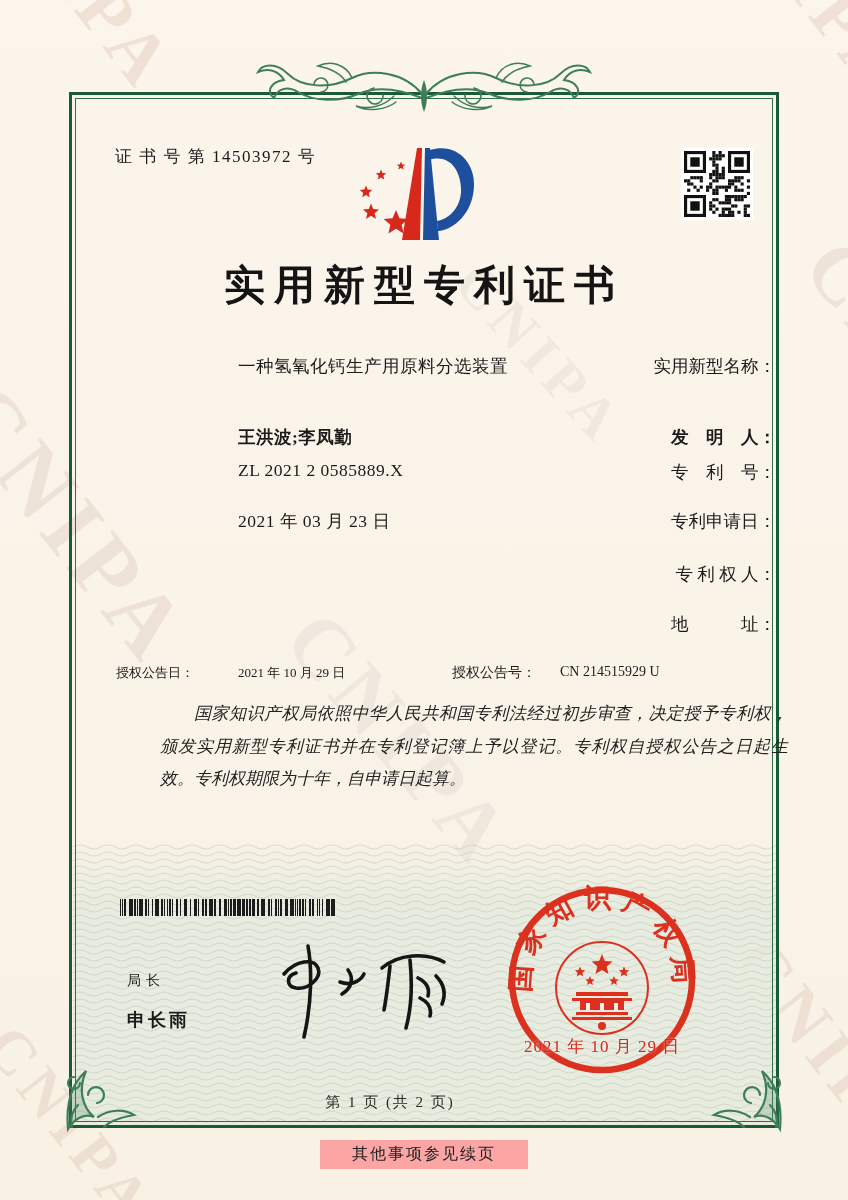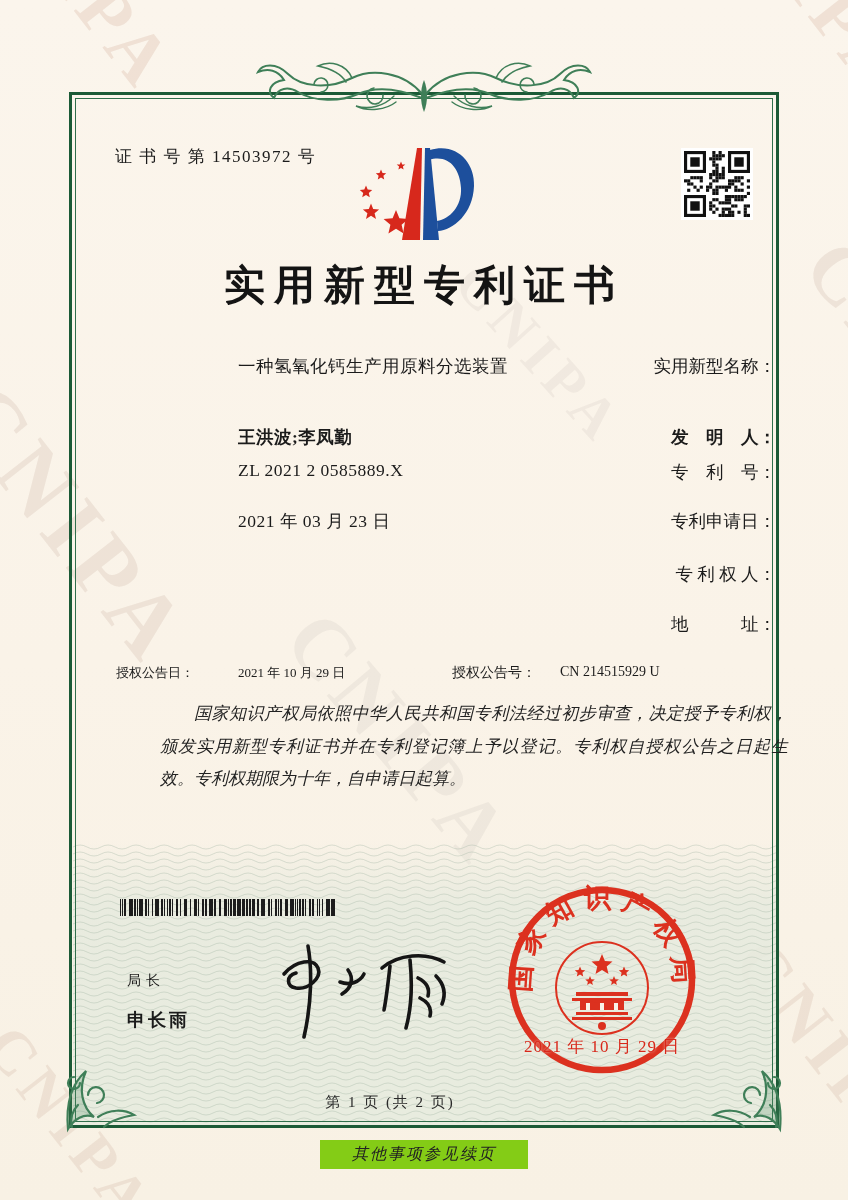--- a/index.html
+++ b/index.html
@@ -50,22 +50,22 @@
   .legal p{margin:0;text-indent:2em;}
   
   .barcode{left:120px;top:899px;}
   .signer-title{left:127px;top:972px;font-size:14px;letter-spacing:5px;}
   .signer-name{left:127px;top:1008px;font-size:18px;letter-spacing:3px;font-weight:bold;}
   .signature{left:256px;top:940px;}
   .seal{left:502px;top:880px;opacity:0.96;}
   .seal-date{left:500px;top:1035px;width:204px;text-align:center;font-size:17px;color:#d8271a;
              letter-spacing:1px;text-shadow:0 0 3px rgba(240,242,232,0.8);}
   .page-ind{left:0;top:1093px;width:780px;text-align:center;font-size:15px;letter-spacing:2px;color:#2a2a2a;}
-  .cont-note{left:424px;top:1140px;transform:translateX(-50%);background:#84cc16;
-             padding:4px 32px;font-size:16px;font-style:italic;letter-spacing:2px;color:#222;}
+  .cont-note{left:424px;top:1140px;transform:translateX(-50%);background:#fca5a5;
+             padding:4px 32px;font-size:16px;letter-spacing:2px;color:#222;}
 </style>
 </head>
 <body>
 
 <span class="wm wm1">CNIPA</span>
 <span class="wm wm2">CNIPA</span>
 <span class="wm wm3">CNIPA</span>
 <span class="wm wm4">CNIPA</span>
 <span class="wm wm5">CNIPA</span>
 <span class="wm wm6">CNIPA</span>

